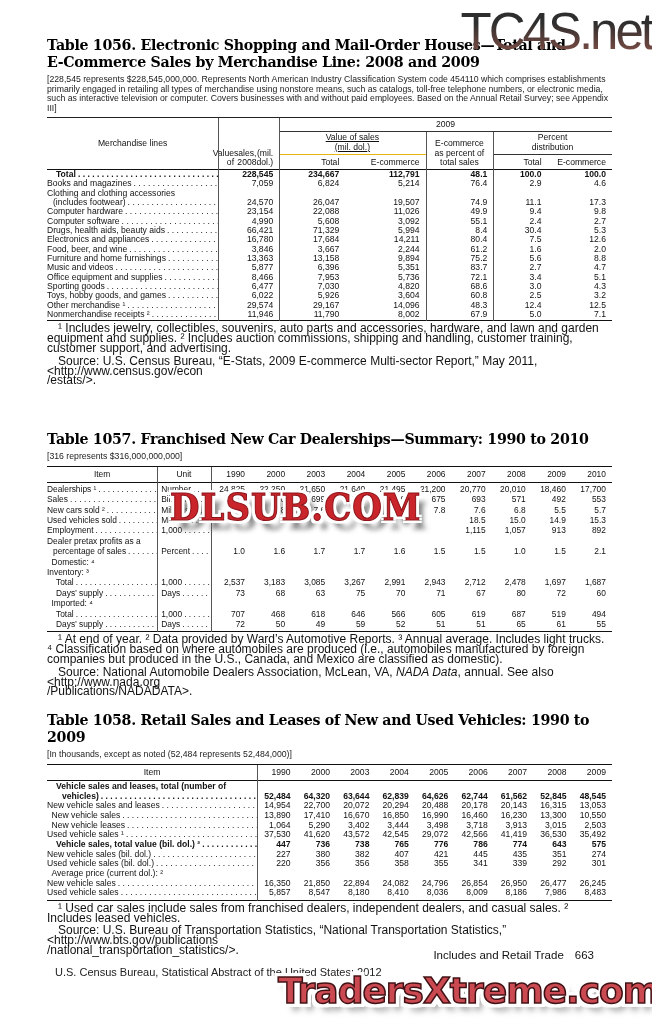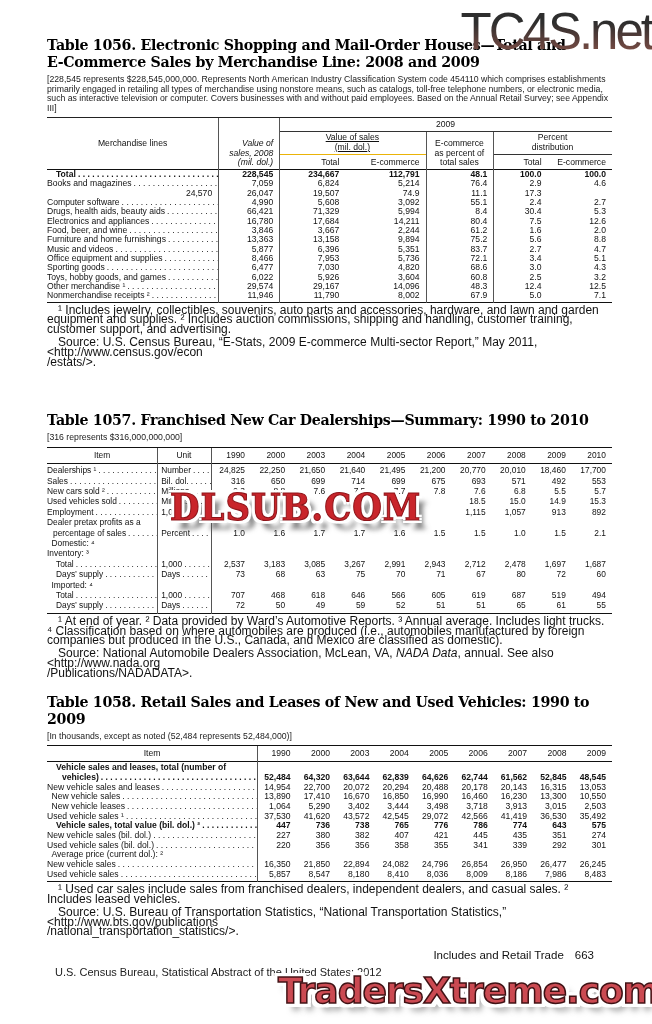--- a/index.html
+++ b/index.html
@@ -33,21 +33,21 @@
   
   .t56 .trow{grid-template-columns:30.3% 10.8% 11.7% 14.2% 12% 9.6% 11.4%;
              font-size:8.6px;line-height:9.35px;}
   .t56w{border-top:1px solid #222;margin-top:3px;}
   .t56body{border-bottom:1.3px solid #111;padding-bottom:1px;}
   .t56h{display:grid;grid-template-columns:30.3% 10.8% 11.7% 14.2% 12% 9.6% 11.4%;
         grid-template-rows:14px 24px 13px;font-size:8.6px;line-height:9.6px;
         border-bottom:1.8px solid #111;}
   .t56h .hc{display:flex;}
   .h-item{grid-area:1/1/4/2;align-items:center;justify-content:center;}
-  .h-v2008{grid-area:1/2/4/3;flex-direction:column;justify-content:flex-end;align-items:flex-end;padding:0 6px 1px 0;text-align:right;font-style:italic;}
+  .h-v2008{grid-area:1/2/4/3;flex-direction:row;justify-content:flex-end;align-items:flex-end;padding:0 6px 1px 0;text-align:right;}
   .h-2009{grid-area:1/3/2/8;align-items:center;justify-content:center;border-bottom:1px solid #333;}
   .h-gsales{grid-area:2/3/3/5;flex-direction:column;justify-content:center;align-items:center;text-align:center;border-bottom:1px solid #eab308;margin-bottom:1px;text-decoration:underline;}
   .h-gpct{grid-area:2/5/4/6;flex-direction:column;justify-content:flex-end;align-items:center;text-align:center;padding-bottom:1px;}
   .h-gdist{grid-area:2/6/3/8;flex-direction:column;justify-content:center;align-items:center;text-align:center;border-bottom:1px solid #333;margin-bottom:1px;}
   .h-sub{align-items:flex-end;justify-content:flex-end;padding:0 6px 1px 0;}
   .s-r3c3{grid-area:3/3/4/4;} .s-r3c4{grid-area:3/4/4/5;}
   .s-r3c6{grid-area:3/6/4/7;} .s-r3c7{grid-area:3/7/4/8;}
   .t56 .vl1{left:30.3%;} .t56 .vl2{left:41.1%;}
   .t56 .vl3{left:67%;top:14px;} .t56 .vl4{left:79%;top:14px;}
 
@@ -158,26 +158,49 @@
               </div>
             </div>
             <div class="tc num">7,059</div>
             <div class="tc num">6,824</div>
             <div class="tc num">5,214</div>
             <div class="tc num">76.4</div>
             <div class="tc num">2.9</div>
             <div class="tc num">4.6</div>
           </div>
           <div class="trow">
+            <div class="tc lbl">
+              <div class="lline">
+                <span>Clothing and clothing accessories</span>
+              </div>
+              <div class="lline l2">
+                <span>(includes footwear)</span>
+                <div class="leader"></div>
+              </div>
+            </div>
             <div class="tc num">24,570</div>
             <div class="tc num">26,047</div>
             <div class="tc num">19,507</div>
             <div class="tc num">74.9</div>
             <div class="tc num">11.1</div>
             <div class="tc num">17.3</div>
+          </div>
+          <div class="trow">
+            <div class="tc lbl">
+              <div class="lline">
+                <span>Computer hardware</span>
+                <div class="leader"></div>
+              </div>
+            </div>
+            <div class="tc num">23,154</div>
+            <div class="tc num">22,088</div>
+            <div class="tc num">11,026</div>
+            <div class="tc num">49.9</div>
+            <div class="tc num">9.4</div>
+            <div class="tc num">9.8</div>
           </div>
           <div class="trow">
             <div class="tc lbl">
               <div class="lline">
                 <span>Computer software</span>
                 <div class="leader"></div>
               </div>
             </div>
             <div class="tc num">4,990</div>
             <div class="tc num">5,608</div>

